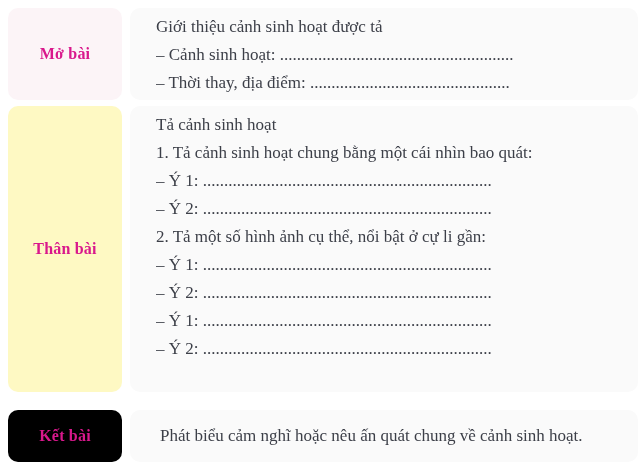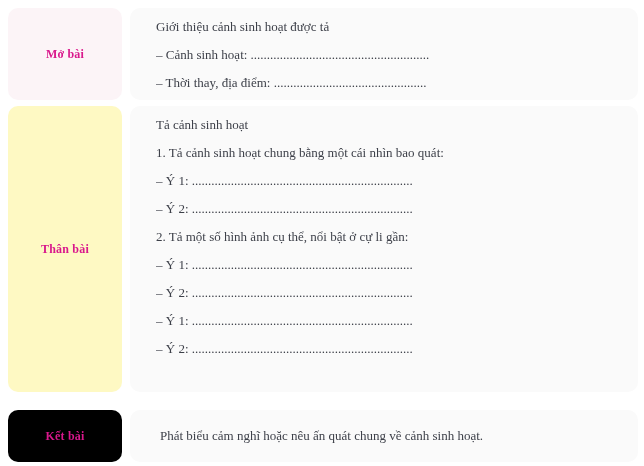--- a/index.html
+++ b/index.html
@@ -31,21 +31,21 @@
     margin-right: 8px;
     background: #fcf4f7;
     border-radius: 10px;
     display: flex;
     align-items: center;
     justify-content: center;
   }
   .label-text {
     color: #d9188c;
     font-weight: bold;
-    font-size: 12px;
+    font-size: 16px;
     letter-spacing: 0.2px;
     white-space: nowrap;
   }
   .content-box {
     flex: 1 1 auto;
     background: #fafafa;
     border-radius: 10px;
     box-sizing: border-box;
     padding: 5px 14px 5px 26px;
     overflow: hidden;
@@ -57,21 +57,21 @@
     padding-left: 30px;
   }
   .row-1 .content-box { height: 92px; }
   .row-2 .content-box { height: 286px; }
   .row-3 .content-box { height: 52px; }
   .row-1 .label-box  { height: 92px; }
   .row-2 .label-box  { height: 286px; background: #fef9c3; }
   .row-3 .label-box  { height: 52px; background: #000000; }
   .line {
     color: #3c3f48;
-    font-size: 13px;
+    font-size: 17px;
     line-height: 28px;
     white-space: nowrap;
     overflow: hidden;
   }
 </style>
 </head>
 <body>
 
 <div class="page">
   <div id="sections-root">

